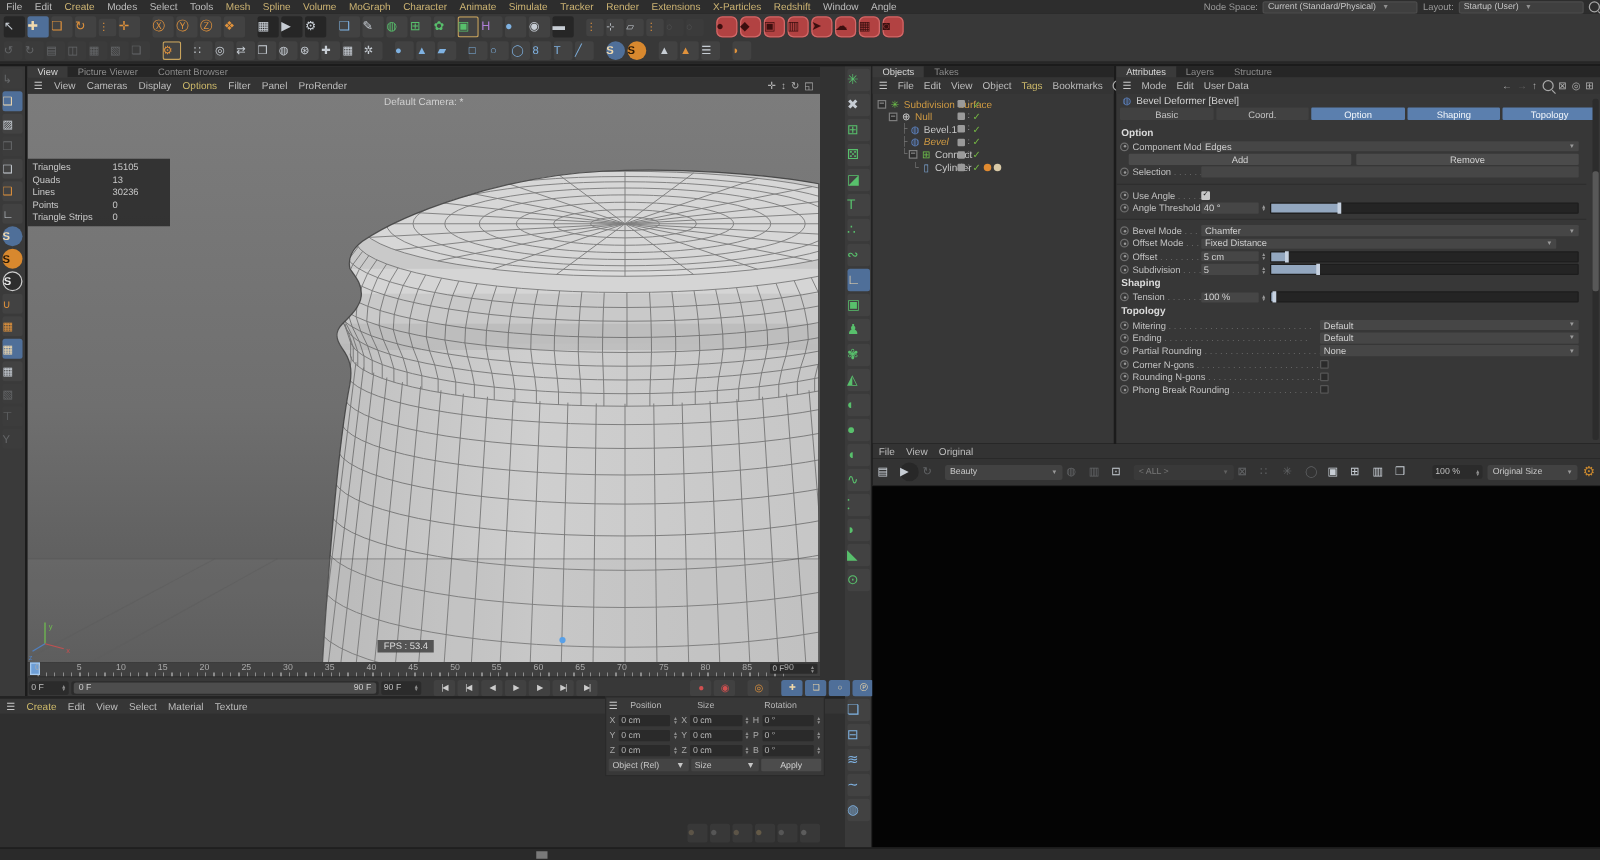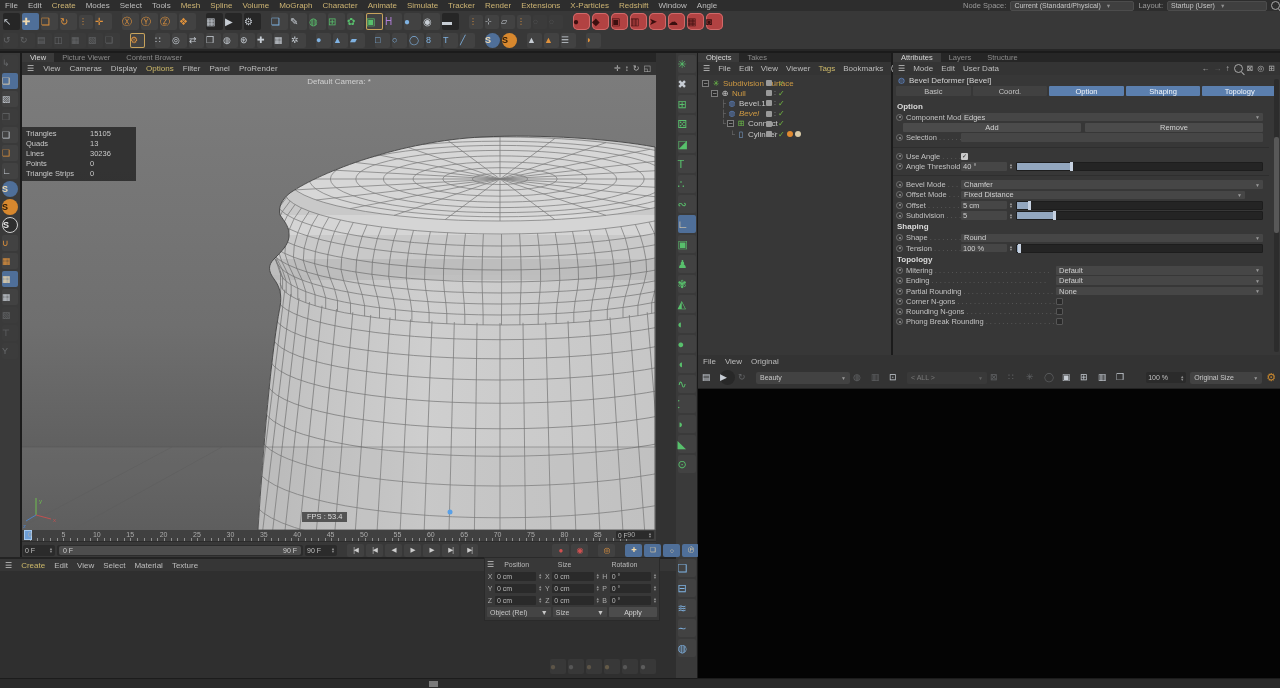--- a/index.html
+++ b/index.html
@@ -762,21 +762,21 @@
     <div class="ptabs" id="obj-tabs">
         <span class="ptab vtab act">Objects</span>
         <span class="ptab vtab">Takes</span>
       </div>
     <div class="pmenu">
       <span class="burger">☰</span>
       <span id="obj-menu-items" style="display:flex;gap:8px">
           <span class="mi">File</span>
           <span class="mi">Edit</span>
           <span class="mi">View</span>
-          <span class="mi">Viewer</span>
+          <span class="mi">Object</span>
           <span class="mi y">Tags</span>
           <span class="mi">Bookmarks</span>
         </span>
       <span class="pmicons" id="obj-menu-icons">
           <span class="mag"></span>
           <span>⌂</span>
           <span>▽</span>
           <span>⊞</span>
         </span>
     </div>
@@ -958,28 +958,20 @@
             <span>▼</span>
           </span>
           <span class="atrack" style="margin-right: 6px;">
             <span class="afill" style="width: 15%;"></span>
             <span class="ahandle" style="left: calc(15% - 1px);"></span>
           </span>
         </div>
         <div class="ahead">Shaping</div>
         <div class="arow">
           <span class="adot"></span>
-          <span class="albl" style="width: 55px;">Shape</span>
-          <span class="add" style="margin-right: 6px;">
-            <span>Round</span>
-            <span class="car">▼</span>
-          </span>
-        </div>
-        <div class="arow">
-          <span class="adot"></span>
           <span class="albl" style="width: 55px;">Tension</span>
           <span class="ainp">100 %</span>
           <span class="astep">
             <span>▲</span>
             <span>▼</span>
           </span>
           <span class="atrack" style="margin-right: 6px;">
             <span class="afill" style="width: 1%;"></span>
             <span class="ahandle" style="left: calc(1% - 1px);"></span>
           </span>

